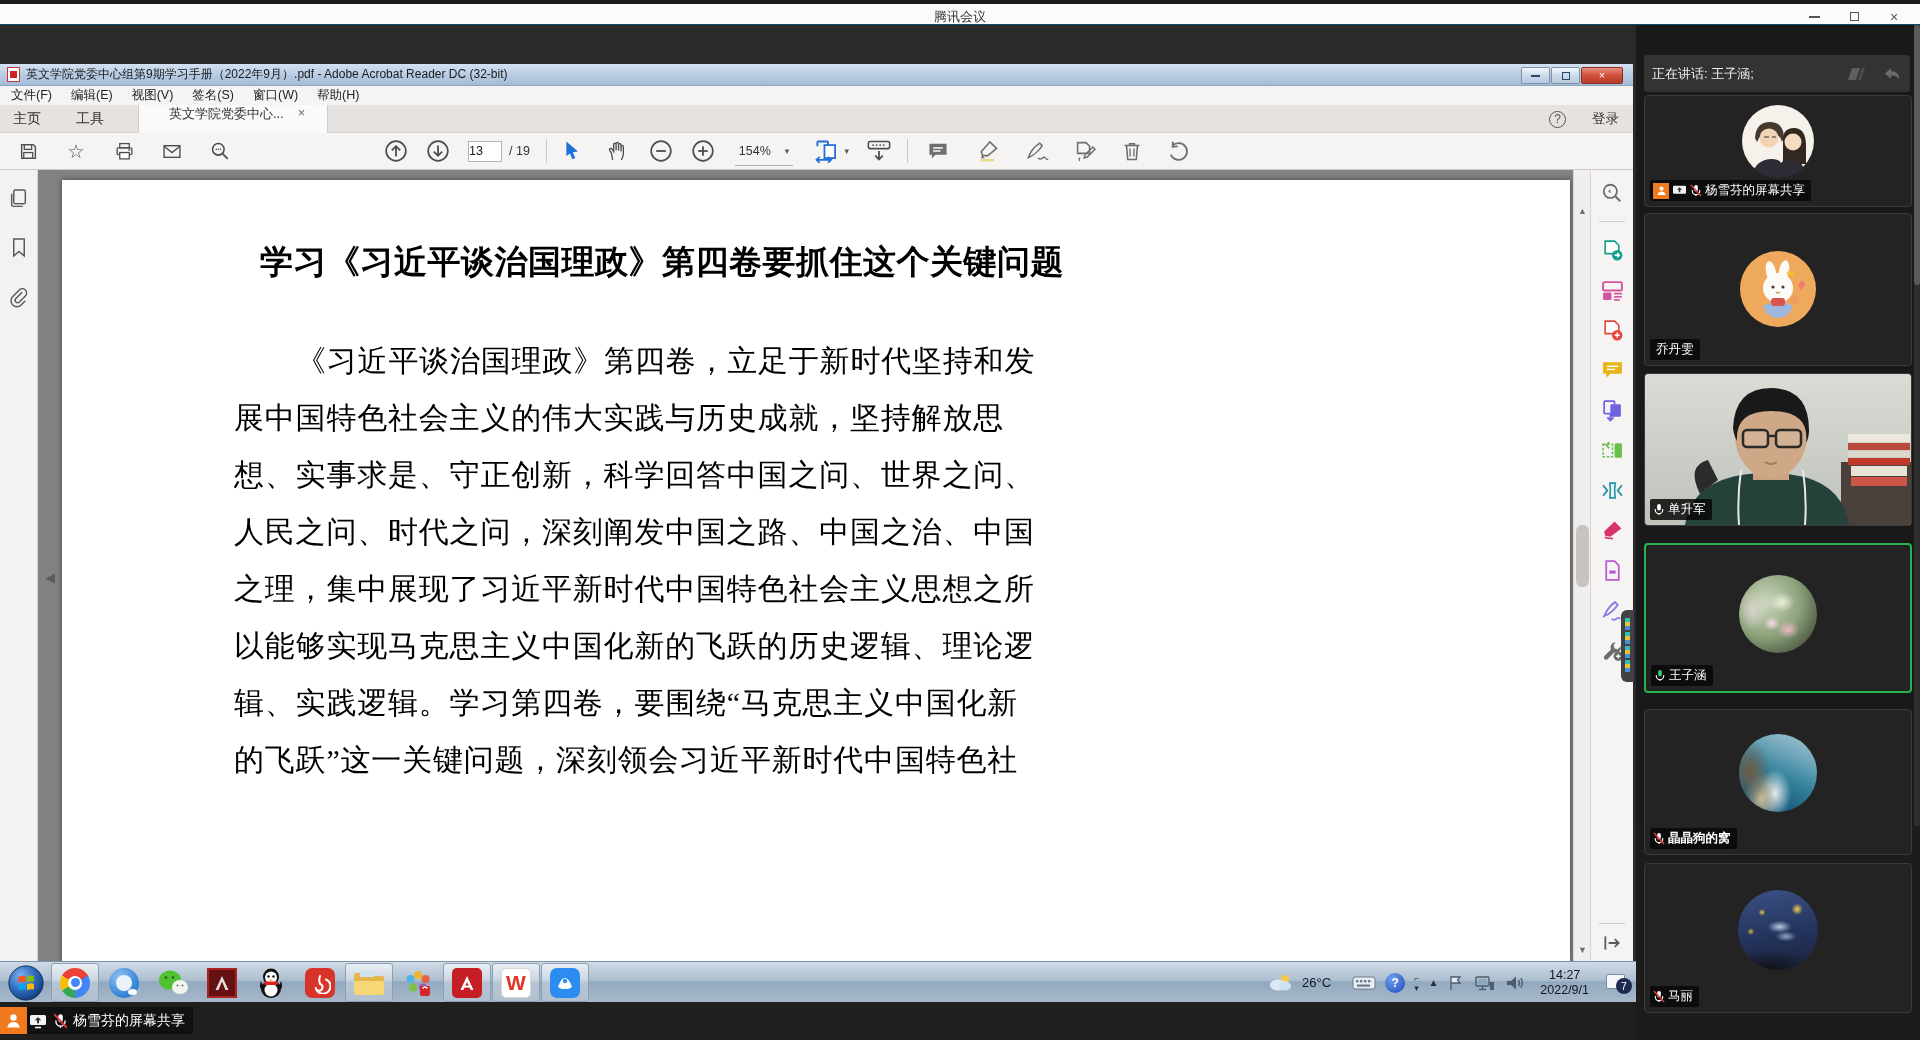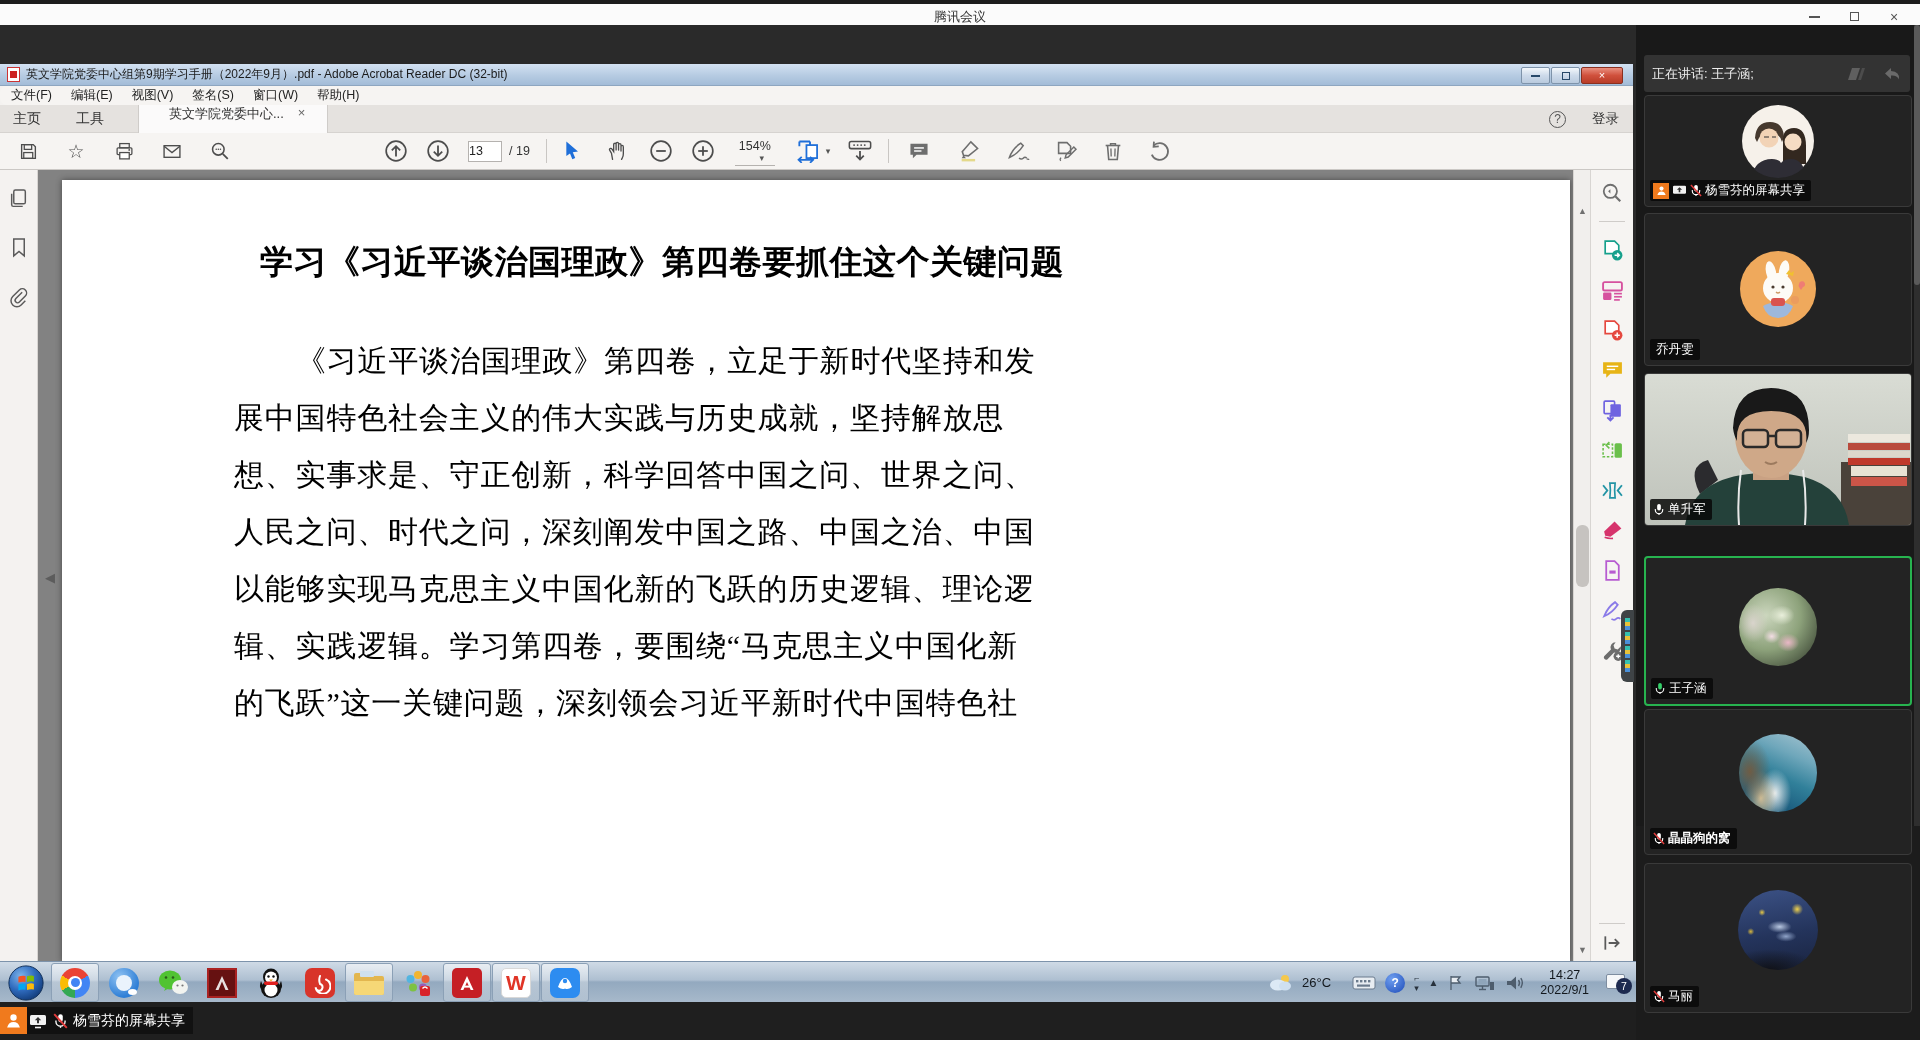--- a/index.html
+++ b/index.html
@@ -2,21 +2,21 @@
 <html><head>
 <meta charset="utf-8">
 <style>
   * { margin:0; padding:0; box-sizing:border-box; }
   html,body { width:1920px; height:1040px; overflow:hidden; background:#000;
     font-family:"Liberation Sans","DejaVu Sans",sans-serif; }
   .screen { position:relative; width:1920px; height:1040px; background:#1c1c1c; }
 
   
   .tm-titlebar { position:absolute; left:0; top:4px; width:1920px; height:25px; background:#fbfbfb;
-    border-bottom:1px solid #0c4a6e; }
+    border-bottom:5px solid #0c4a6e; }
   .tm-title { position:absolute; left:0; right:0; top:4px; text-align:center; font-size:13px; color:#333; }
   .tm-controls { position:absolute; right:6px; top:0; height:25px; display:flex; align-items:center; }
   .tm-btn { width:40px; height:25px; display:flex; align-items:center; justify-content:center; color:#555; font-size:14px; }
   .bar-glyph { display:inline-block; width:11px; height:2px; background:#555; }
   .restore-glyph { display:inline-block; width:9px; height:9px; border:1.5px solid #555; }
 
   
   .share-area { position:absolute; left:0; top:25px; width:1636px; height:1015px; background:#2a2a2a; }
 
   
@@ -271,21 +271,21 @@
               <line x1="6" y1="10" x2="14" y2="10" stroke="#4d4d4d" stroke-width="1.5"></line>
             </svg>
         </div>
         <div class="tb" style="margin-left:14px">
           <svg width="24" height="24" viewBox="0 0 20 20">
               <circle cx="10" cy="10" r="8.2" fill="none" stroke="#4d4d4d" stroke-width="1.4"></circle>
               <line x1="6" y1="10" x2="14" y2="10" stroke="#4d4d4d" stroke-width="1.5"></line>
               <line x1="10" y1="6" x2="10" y2="14" stroke="#4d4d4d" stroke-width="1.5"></line>
             </svg>
         </div>
-        <div class="tb" style="margin-left:18px; border-bottom:1px solid #b5b2af; padding:0 4px;flex-direction:column;">
+        <div class="tb" style="margin-left:18px; border-bottom:1px solid #b5b2af; padding:0 4px;">
           <span class="tb-txt">154%</span>
           <span class="caret" style="margin-left:14px">▾</span>
         </div>
         <div class="tb" style="margin-left:22px">
           <svg width="26" height="24" viewBox="0 0 22 20">
               <path d="M2 2 h9 M2 2 v4 M11 2 v4" fill="none" stroke="#1f6fd9" stroke-width="1.6"></path>
               <rect x="8" y="5" width="9" height="11" fill="#fff" stroke="#1f6fd9" stroke-width="1.5"></rect>
               <path d="M1.5 17.5 h12 M4 15 l-2.7 2.5 L4 20 M11 15 l2.7 2.5 L11 20" fill="none" stroke="#1f6fd9" stroke-width="1.5"></path>
             </svg>
           <span class="caret">▾</span>
@@ -363,20 +363,21 @@
 
         <div class="doc-area">
           <div class="page">
             <div class="doc-col">
               <div class="doc-title">学习《习近平谈治国理政》第四卷要抓住这个关键问题</div>
               <div class="doc-par">
                 <div class="ln">《习近平谈治国理政》第四卷，立足于新时代坚持和发</div>
                 <div class="ln">展中国特色社会主义的伟大实践与历史成就，坚持解放思</div>
                 <div class="ln">想、实事求是、守正创新，科学回答中国之问、世界之问、</div>
                 <div class="ln">人民之问、时代之问，深刻阐发中国之路、中国之治、中国</div>
+                <div class="ln">之理，集中展现了习近平新时代中国特色社会主义思想之所</div>
                 <div class="ln">以能够实现马克思主义中国化新的飞跃的历史逻辑、理论逻</div>
                 <div class="ln">辑、实践逻辑。学习第四卷，要围绕“马克思主义中国化新</div>
                 <div class="ln">的飞跃”这一关键问题，深刻领会习近平新时代中国特色社</div>
               </div>
             </div>
           </div>
           <div class="nav-arrow" style="left:7px; top:400px;">◀</div>
           <div class="vscroll">
             <div class="vs-arrow" style="top:32px">▲</div>
             <div class="vs-thumb"></div>
@@ -733,21 +734,21 @@
       <div class="plabel">
         <svg width="12" height="13" viewBox="0 0 13 14">
             <rect x="4.5" y="1" width="4" height="7" rx="2" fill="#fff"></rect>
             <path d="M2.5 6.5 v1 a4 4 0 0 0 8 0 v-1" fill="none" stroke="#fff" stroke-width="1.2"></path>
             <line x1="6.5" y1="11.5" x2="6.5" y2="13" stroke="#fff" stroke-width="1.2"></line>
           </svg>
         <span class="nm">单升军</span>
       </div>
     </div>
 
-    <div class="tile active" style="top:518px; height:150px;margin-top:13px;">
+    <div class="tile active" style="top:518px; height:150px;">
       <div class="avatar av-flower" style="top:30px; width:78px; height:78px;"></div>
       <div class="plabel">
         <svg width="12" height="13" viewBox="0 0 13 14">
             <rect x="4.5" y="1" width="4" height="7" rx="2" fill="#35d06a"></rect>
             <path d="M2.5 6.5 v1 a4 4 0 0 0 8 0 v-1" fill="none" stroke="#e8e8e8" stroke-width="1.2"></path>
             <line x1="6.5" y1="11.5" x2="6.5" y2="13" stroke="#e8e8e8" stroke-width="1.2"></line>
           </svg>
         <span class="nm">王子涵</span>
       </div>
     </div>

